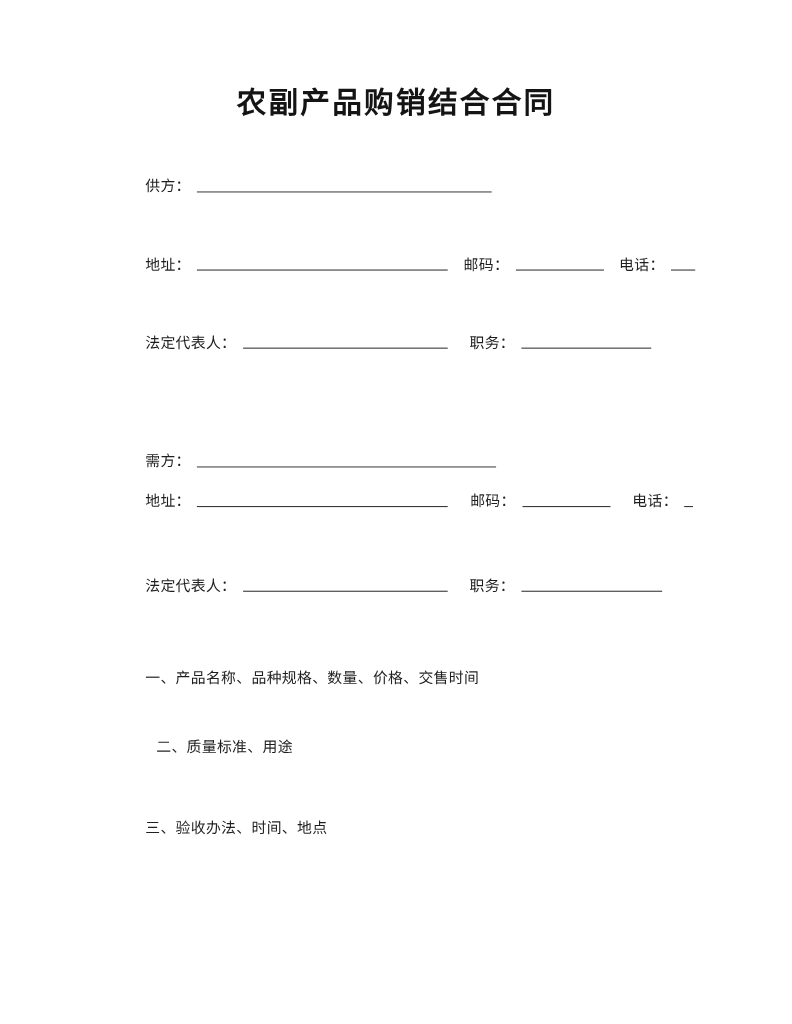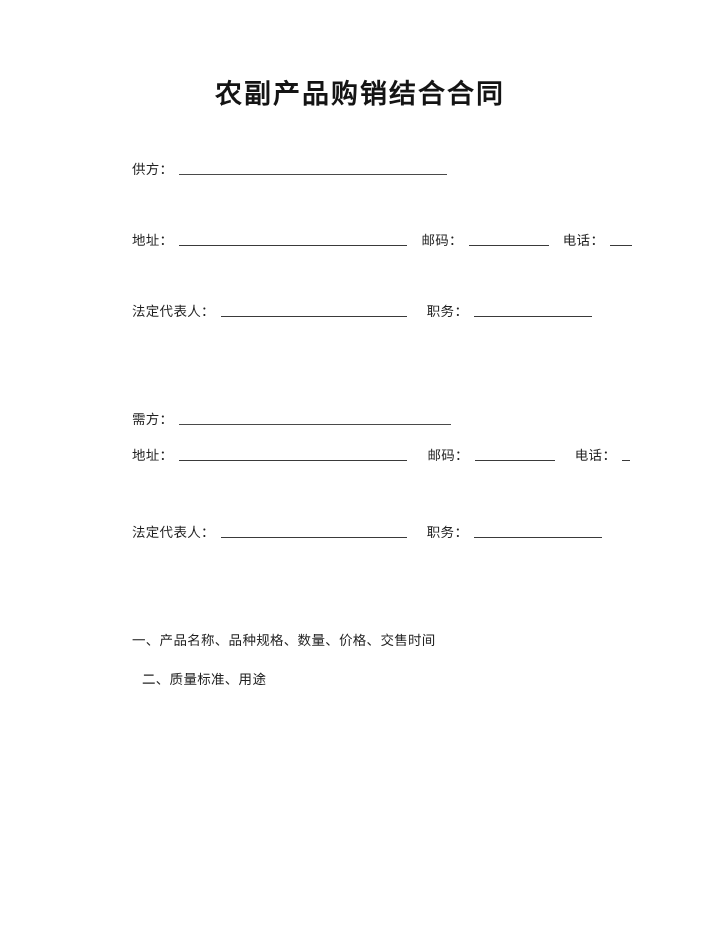--- a/index.html
+++ b/index.html
@@ -98,21 +98,21 @@
   }
 
   
   .row-supplier      { top: 161px; }
   .row-supplier-addr { top: 232px; }
   .row-supplier-rep  { top: 303px; }
   .row-buyer         { top: 383px; margin-top: 28px; }
   .row-buyer-addr    { top: 447px; }
   .row-buyer-rep     { top: 524px; }
 
-  .clause-1 { top: 632px; }
+  .clause-1 { top: 608px; }
   .clause-2 { top: 671px; margin-left: 10px; }
   .clause-3 { top: 744px; }
   .clause-4 { top: 819px; }
 </style>
 </head>
 <body>
 
 <div class="page">
 
   <div class="doc-title">农副产品购销结合合同</div>
@@ -162,15 +162,16 @@
     <span class="blank w-rep2"></span>
     <span class="gap-md"></span>
     <span class="field-label">职务：</span>
     <span class="blank w-title2"></span>
   </div>
 
   <div class="clause clause-1">一、产品名称、品种规格、数量、价格、交售时间</div>
 
   <div class="clause clause-2">二、质量标准、用途</div>
 
+  <div class="clause clause-3">三、验收办法、时间、地点</div>
 
 
 </div>
 
 </body></html>

